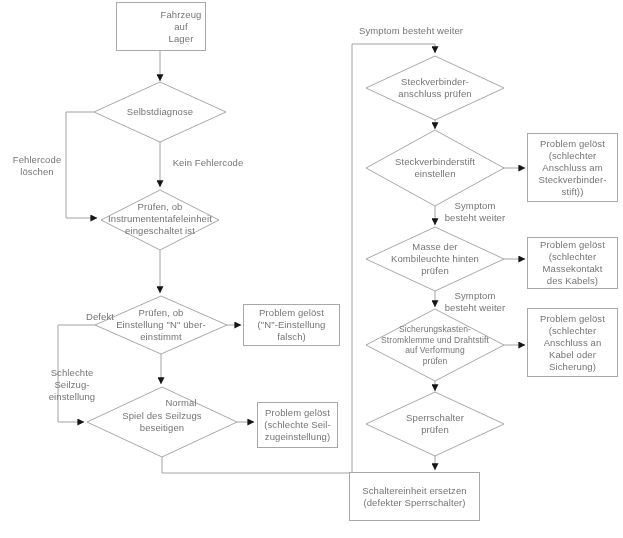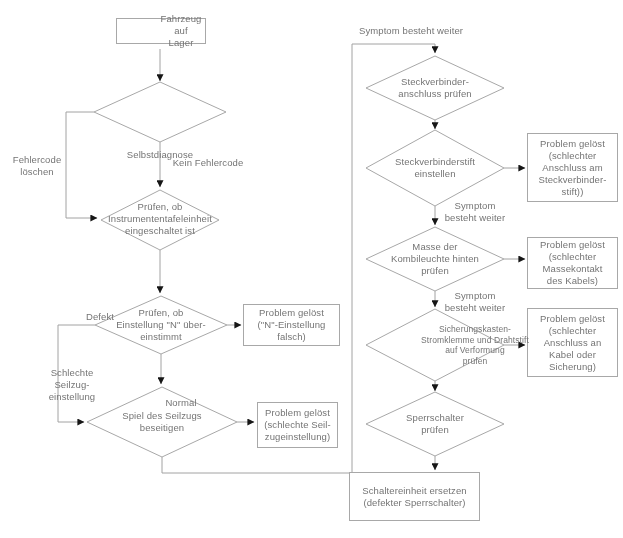--- a/index.html
+++ b/index.html
@@ -15,21 +15,21 @@
   .lbl {
     position: absolute;
     transform: translate(-50%, -50%);
     text-align: center;
     white-space: pre-line;
     font-size: 9.5px;
     line-height: 12px;
     color: #747474;
     letter-spacing: 0.1px;
   }
-  .lbl.small { font-size: 8.5px; line-height: 10.5px; margin-left: 40px; }
+  .lbl.small { font-size: 8.5px; line-height: 10.5px; }
   .bx {
     position: absolute;
     box-sizing: border-box;
     border: 1px solid #a8a8a8;
     background: #ffffff;
     display: flex;
     align-items: center;
     justify-content: center;
     text-align: center;
     white-space: pre-line;
@@ -77,21 +77,21 @@
       <path d="M504,168 H525" marker-end="url(#arr)"></path>
       <path d="M435,206 V225" marker-end="url(#arr)"></path>
       <path d="M504,259 H525" marker-end="url(#arr)"></path>
       <path d="M435,291 V307" marker-end="url(#arr)"></path>
       <path d="M504,345 H525" marker-end="url(#arr)"></path>
       <path d="M435,381 V391" marker-end="url(#arr)"></path>
       <path d="M435,456 V470" marker-end="url(#arr)"></path>
     </g>
   </svg>
 
-  <div class="bx" style="left:116px; top:18px; width:90px; height:26px;padding-left:40px;">Fahrzeug auf
+  <div class="bx" style="left:116px; top:2px; width:90px; height:49px;padding-left:40px;">Fahrzeug auf
 Lager</div>
   <div class="bx" style="left:243px; top:304px; width:97px; height:42px;">Problem gelöst
 ("N"-Einstellung
 falsch)</div>
   <div class="bx" style="left:257px; top:402px; width:81px; height:46px;">Problem gelöst
 (schlechte Seil-
 zugeinstellung)</div>
   <div class="bx" style="left:527px; top:133px; width:91px; height:69px;">Problem gelöst
 (schlechter
 Anschluss am
@@ -102,21 +102,21 @@
 Massekontakt
 des Kabels)</div>
   <div class="bx" style="left:527px; top:308px; width:91px; height:69px;">Problem gelöst
 (schlechter
 Anschluss an
 Kabel oder
 Sicherung)</div>
   <div class="bx" style="left:349px; top:472px; width:131px; height:49px;">Schaltereinheit ersetzen
 (defekter Sperrschalter)</div>
 
-  <div class="lbl" style="left:160px; top:112px;margin-top:43px;">Selbstdiagnose</div>
+  <div class="lbl" style="left:160px; top:112px;">Selbstdiagnose</div>
   <div class="lbl" style="left:160px; top:219px;">Prüfen, ob
 Instrumententafeleinheit
 eingeschaltet ist</div>
   <div class="lbl" style="left:161px; top:325px;">Prüfen, ob
 Einstellung "N" über-
 einstimmt</div>
   <div class="lbl" style="left:162px; top:422px;">Spiel des Seilzugs
 beseitigen</div>
   <div class="lbl" style="left:435px; top:88px;">Steckverbinder-
 anschluss prüfen</div>

